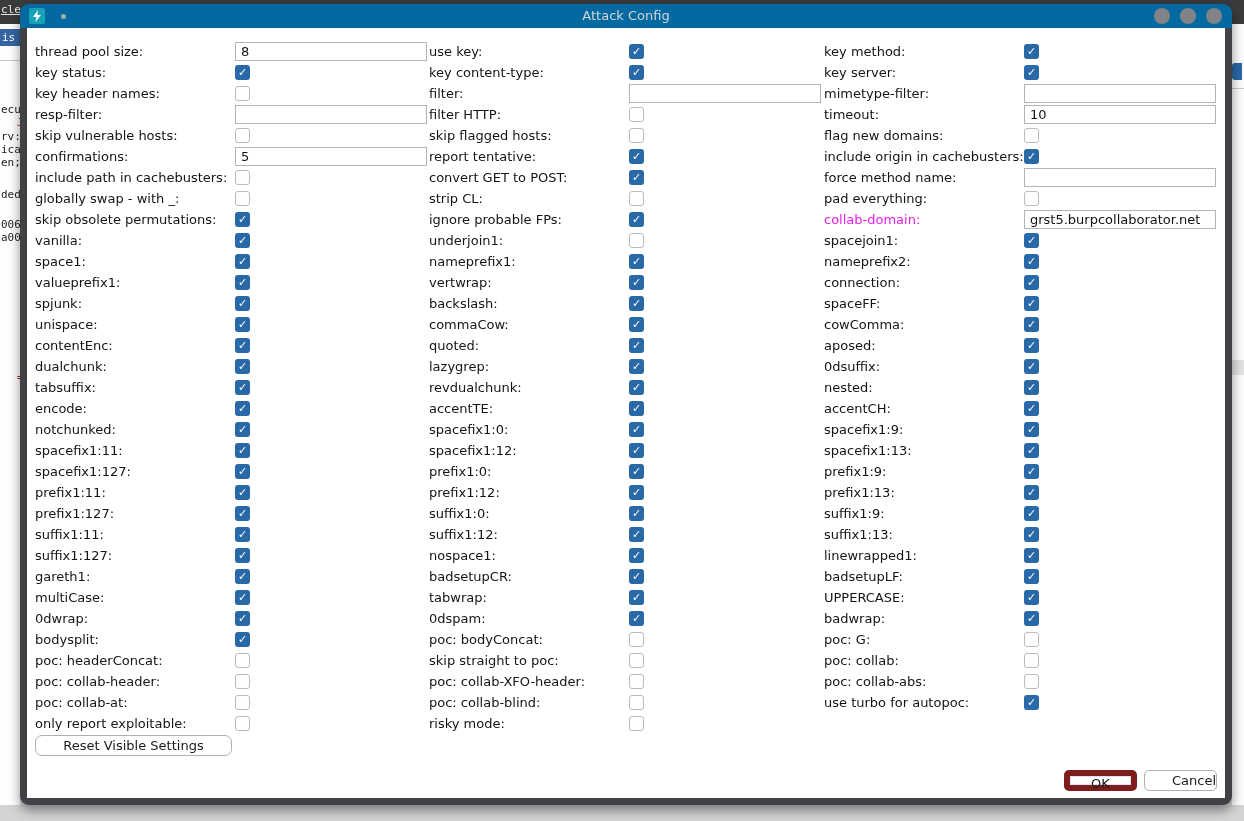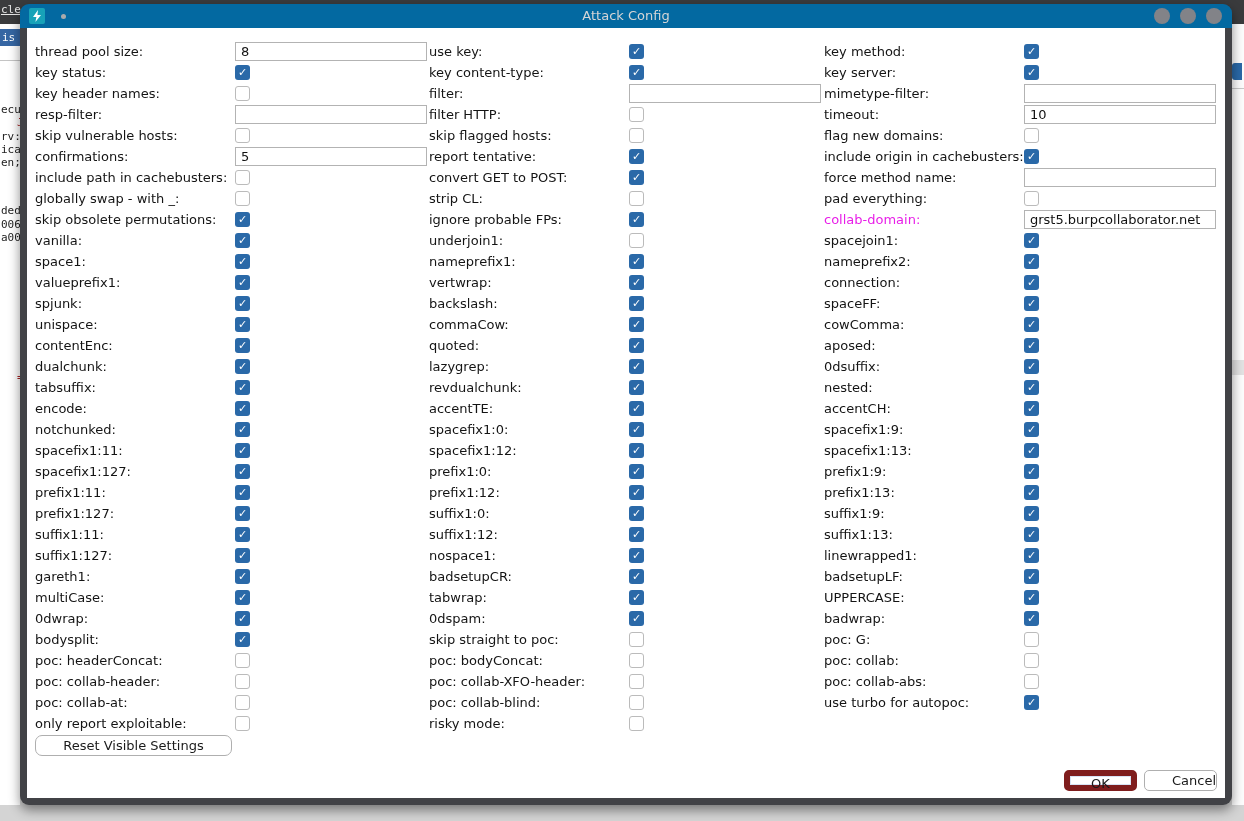--- a/index.html
+++ b/index.html
@@ -64,21 +64,21 @@
     <div class="strip-white"></div>
     <div class="divider-left"></div>
 
   <div class="frag on-dark" style="top: 3px;">cle</div>
       <div class="frag selected-blue" style="top: 29px;">is c</div>
       <div class="frag plain" style="top: 103px;">ecu</div>
       <div class="frag red" style="top: 116px;">JzZ</div>
       <div class="frag plain" style="top: 130px;">rv:</div>
       <div class="frag plain" style="top: 143px;">ica</div>
       <div class="frag plain" style="top: 156px;">en;</div>
-      <div class="frag plain" style="top: 188px; margin-top: 16px;">ded</div>
+      <div class="frag plain" style="top: 188px;">ded</div>
       <div class="frag plain" style="top: 218px;">006</div>
       <div class="frag plain" style="top: 231px;">a00</div>
       <div class="frag red" style="top: 371px;">=7&amp;</div>
     </div>
 
   <div class="bg-strip-right">
     <div class="chip-blue"></div>
     <div class="divider-right"></div>
     <div class="chip-gray"></div>
   </div>
@@ -557,27 +557,27 @@
           </div>
           <div class="row">
             <span class="lbl">0dspam:</span>
             <div class="ctl">
               <span class="cb on">
                 <span class="mark">✓</span>
               </span>
             </div>
           </div>
           <div class="row">
+            <span class="lbl">poc: bodyConcat:</span>
+            <div class="ctl">
+              <span class="cb off"></span>
+            </div>
+          </div>
+          <div class="row">
             <span class="lbl">skip straight to poc:</span>
-            <div class="ctl">
-              <span class="cb off"></span>
-            </div>
-          </div>
-          <div class="row">
-            <span class="lbl">poc: bodyConcat:</span>
             <div class="ctl">
               <span class="cb off"></span>
             </div>
           </div>
           <div class="row">
             <span class="lbl">poc: collab-XFO-header:</span>
             <div class="ctl">
               <span class="cb off"></span>
             </div>
           </div>

